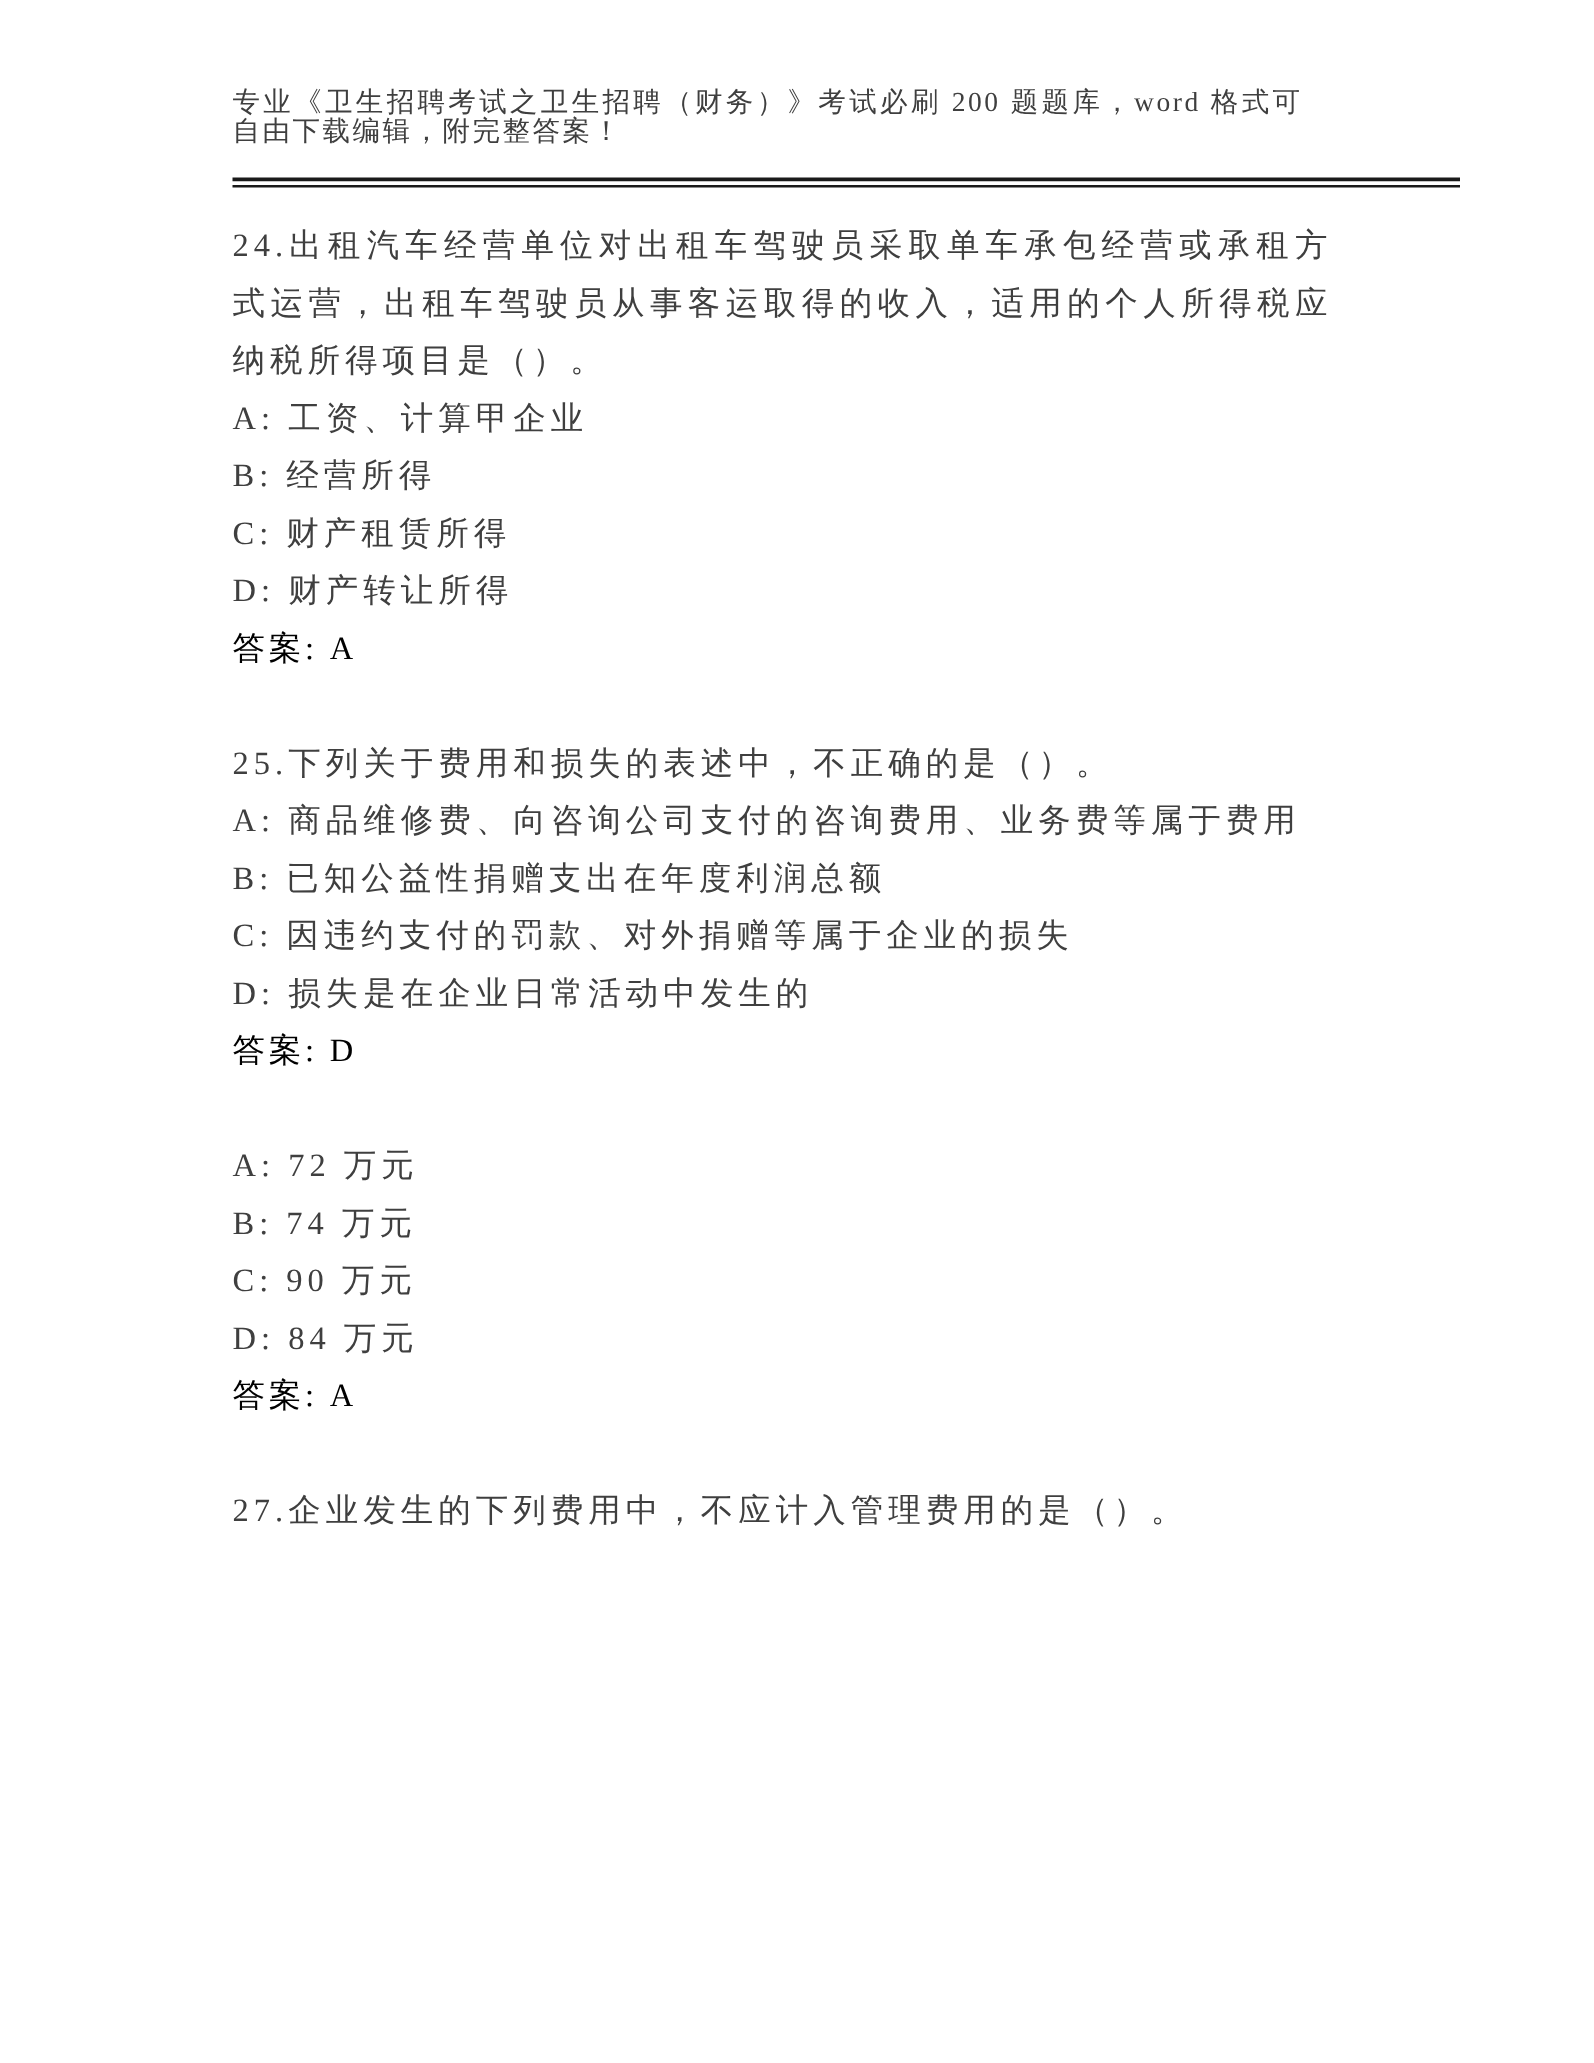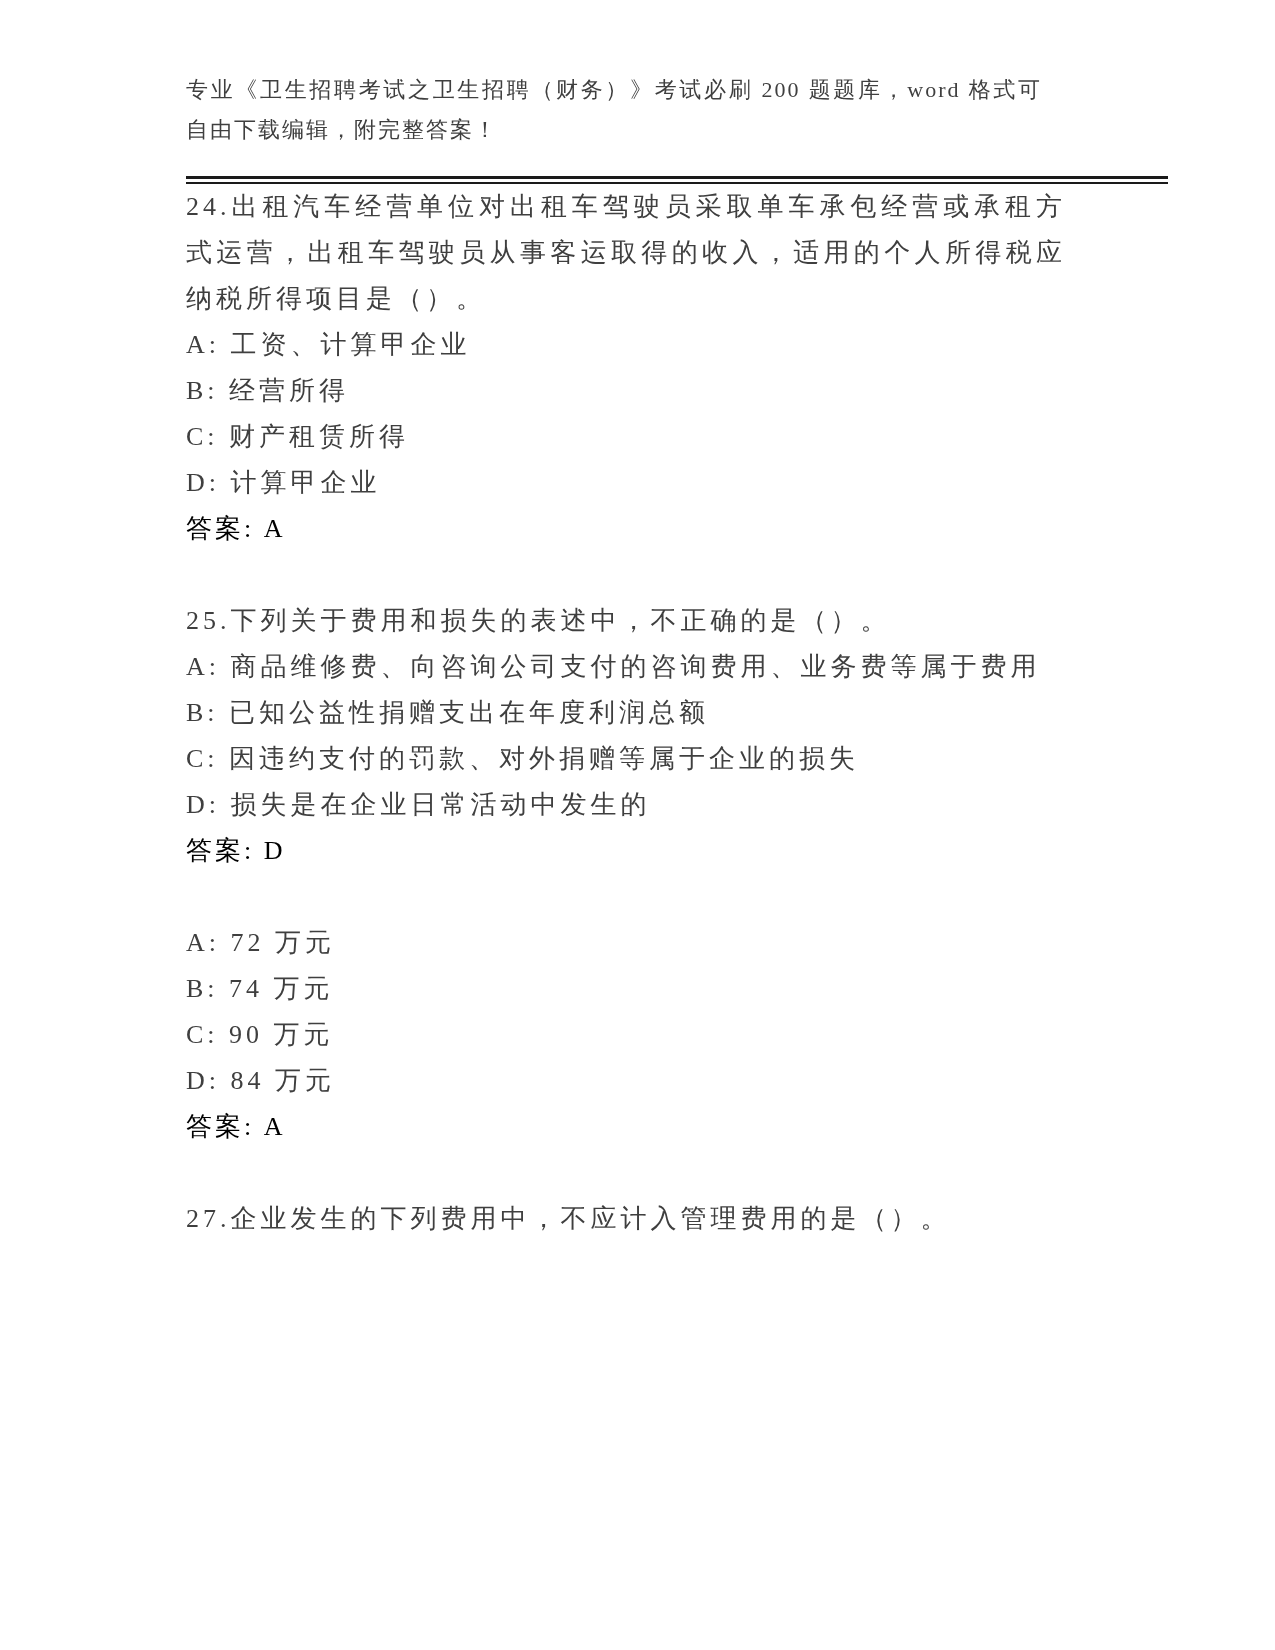--- a/index.html
+++ b/index.html
@@ -14,35 +14,35 @@
   }
   .content {
     position:absolute;
     left:186px;
     top:70px;
     width:982px;
   }
   .header-note {
     width:856px;
     font-size:22px;
-    line-height:40px;
+    line-height:23px;
     letter-spacing:2px;
     text-align:justify;
     text-align-last:left;
     color:#3f3f3f;
   }
   .divider-rule {
     margin-top:26px;
     height:3px;
     border-top:3px solid #1a1a1a;
     border-bottom:2px solid #1a1a1a;
     width:982px;
   }
   .questions {
-    margin-top:0;
+    margin-top:24px;
     width:880px;
   }
   .q { margin-top:46px; }
   .q:first-child { margin-top:0; }
   .q p {
     margin:0;
     font-size:26px;
     line-height:46px;
     letter-spacing:4px;
   }
@@ -62,21 +62,21 @@
 <div class="page">
   <div class="content">
     <div class="header-note">专业《卫生招聘考试之卫生招聘（财务）》考试必刷 200 题题库，word 格式可自由下载编辑，附完整答案！</div>
     <div class="divider-rule"></div>
     <div class="questions" id="questions">
         <div class="q">
           <p class="qtext">24.出租汽车经营单位对出租车驾驶员采取单车承包经营或承租方式运营，出租车驾驶员从事客运取得的收入，适用的个人所得税应纳税所得项目是（）。</p>
           <p class="option">A: 工资、计算甲企业</p>
           <p class="option">B: 经营所得</p>
           <p class="option">C: 财产租赁所得</p>
-          <p class="option">D: 计算甲企业</p>
+          <p class="option">D: 财产转让所得</p>
           <p class="answer">答案: A</p>
         </div>
         <div class="q">
           <p class="qtext">25.下列关于费用和损失的表述中，不正确的是（）。</p>
           <p class="option">A: 商品维修费、向咨询公司支付的咨询费用、业务费等属于费用</p>
           <p class="option">B: 已知公益性捐赠支出在年度利润总额</p>
           <p class="option">C: 因违约支付的罚款、对外捐赠等属于企业的损失</p>
           <p class="option">D: 损失是在企业日常活动中发生的</p>
           <p class="answer">答案: D</p>
         </div>

